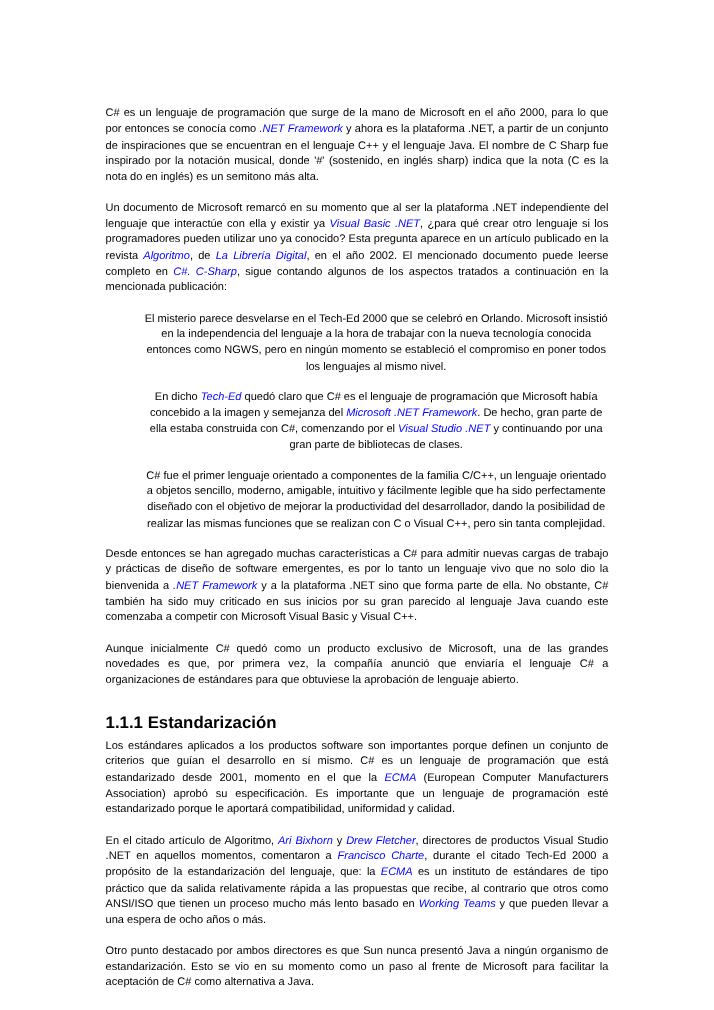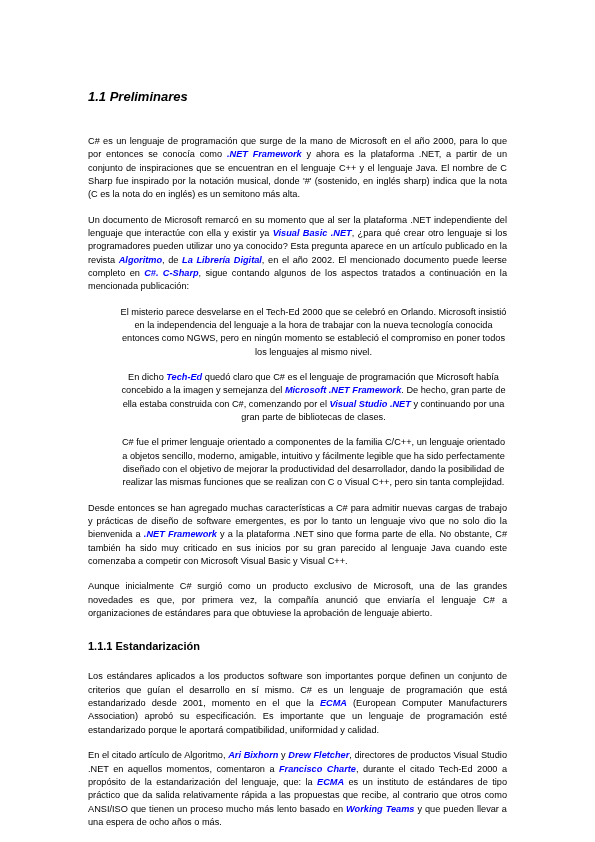--- a/index.html
+++ b/index.html
@@ -30,33 +30,32 @@
   .indent-list {
     margin: 0 0 12px 0;
     padding-left: 32px;
   }
   .indent-list .line {
     text-align: center;
   }
   .link {
     color: #0000ff;
     font-style: italic;
-    font-weight: bold;
+    font-weight: normal;
   }
   h2.section {
-    font-size: 11px;
+    font-size: 14px;
     font-weight: bold;
-    margin: 18px 0 16px 0;
+    margin: 18px 0 3px 0;
   }
 </style>
 </head>
 <body>
 
 <div class="page">
-  <h1 class="title">1.1 Preliminares</h1>
 
   <p>
     <span>C# es un lenguaje de programación que surge de la mano de Microsoft en el año 2000, para lo que por entonces se conocía como </span><span class="link">.NET Framework</span><span> y ahora es la plataforma .NET, a partir de un conjunto de inspiraciones que se encuentran en el lenguaje C++ y el lenguaje Java. El nombre de C Sharp fue inspirado por la notación musical, donde '#' (sostenido, en inglés sharp) indica que la nota (C es la nota do en inglés) es un semitono más alta.</span>
   </p>
 
   <p>
     <span>Un documento de Microsoft remarcó en su momento que al ser la plataforma .NET independiente del lenguaje que interactúe con ella y existir ya </span><span class="link">Visual Basic .NET</span><span>, ¿para qué crear otro lenguaje si los programadores pueden utilizar uno ya conocido? Esta pregunta aparece en un artículo publicado en la revista </span><span class="link">Algoritmo</span><span>, de </span><span class="link">La Librería Digital</span><span>, en el año 2002. El mencionado documento puede leerse completo en </span><span class="link">C#. C-Sharp</span><span>, sigue contando algunos de los aspectos tratados a continuación en la mencionada publicación:</span>
   </p>
 
   <div class="indent-list">
@@ -70,21 +69,21 @@
   </div>
 
   <div class="indent-list">
     <div class="line">C# fue el primer lenguaje orientado a componentes de la familia C/C++, un lenguaje orientado a objetos sencillo, moderno, amigable, intuitivo y fácilmente legible que ha sido perfectamente diseñado con el objetivo de mejorar la productividad del desarrollador, dando la posibilidad de realizar las mismas funciones que se realizan con C o Visual C++, pero sin tanta complejidad.</div>
   </div>
 
   <p>
     <span>Desde entonces se han agregado muchas características a C# para admitir nuevas cargas de trabajo y prácticas de diseño de software emergentes, es por lo tanto un lenguaje vivo que no solo dio la bienvenida a </span><span class="link">.NET Framework</span><span> y a la plataforma .NET sino que forma parte de ella. No obstante, C# también ha sido muy criticado en sus inicios por su gran parecido al lenguaje Java cuando este comenzaba a competir con Microsoft Visual Basic y Visual C++.</span>
   </p>
 
-  <p>Aunque inicialmente C# surgió como un producto exclusivo de Microsoft, una de las grandes novedades es que, por primera vez, la compañía anunció que enviaría el lenguaje C# a organizaciones de estándares para que obtuviese la aprobación de lenguaje abierto.</p>
+  <p>Aunque inicialmente C# quedó como un producto exclusivo de Microsoft, una de las grandes novedades es que, por primera vez, la compañía anunció que enviaría el lenguaje C# a organizaciones de estándares para que obtuviese la aprobación de lenguaje abierto.</p>
 
   <h2 class="section">1.1.1 Estandarización</h2>
 
   <p>
     <span>Los estándares aplicados a los productos software son importantes porque definen un conjunto de criterios que guían el desarrollo en sí mismo. C# es un lenguaje de programación que está estandarizado desde 2001, momento en el que la </span><span class="link">ECMA</span><span> (European Computer Manufacturers Association) aprobó su especificación. Es importante que un lenguaje de programación esté estandarizado porque le aportará compatibilidad, uniformidad y calidad.</span>
   </p>
 
   <p>
     <span>En el citado artículo de Algoritmo, </span><span class="link">Ari Bixhorn</span><span> y </span><span class="link">Drew Fletcher</span><span>, directores de productos Visual Studio .NET en aquellos momentos, comentaron a </span><span class="link">Francisco Charte</span><span>, durante el citado Tech-Ed 2000 a propósito de la estandarización del lenguaje, que: la </span><span class="link">ECMA</span><span> es un instituto de estándares de tipo práctico que da salida relativamente rápida a las propuestas que recibe, al contrario que otros como ANSI/ISO que tienen un proceso mucho más lento basado en </span><span class="link">Working Teams</span><span> y que pueden llevar a una espera de ocho años o más.</span>
   </p>

